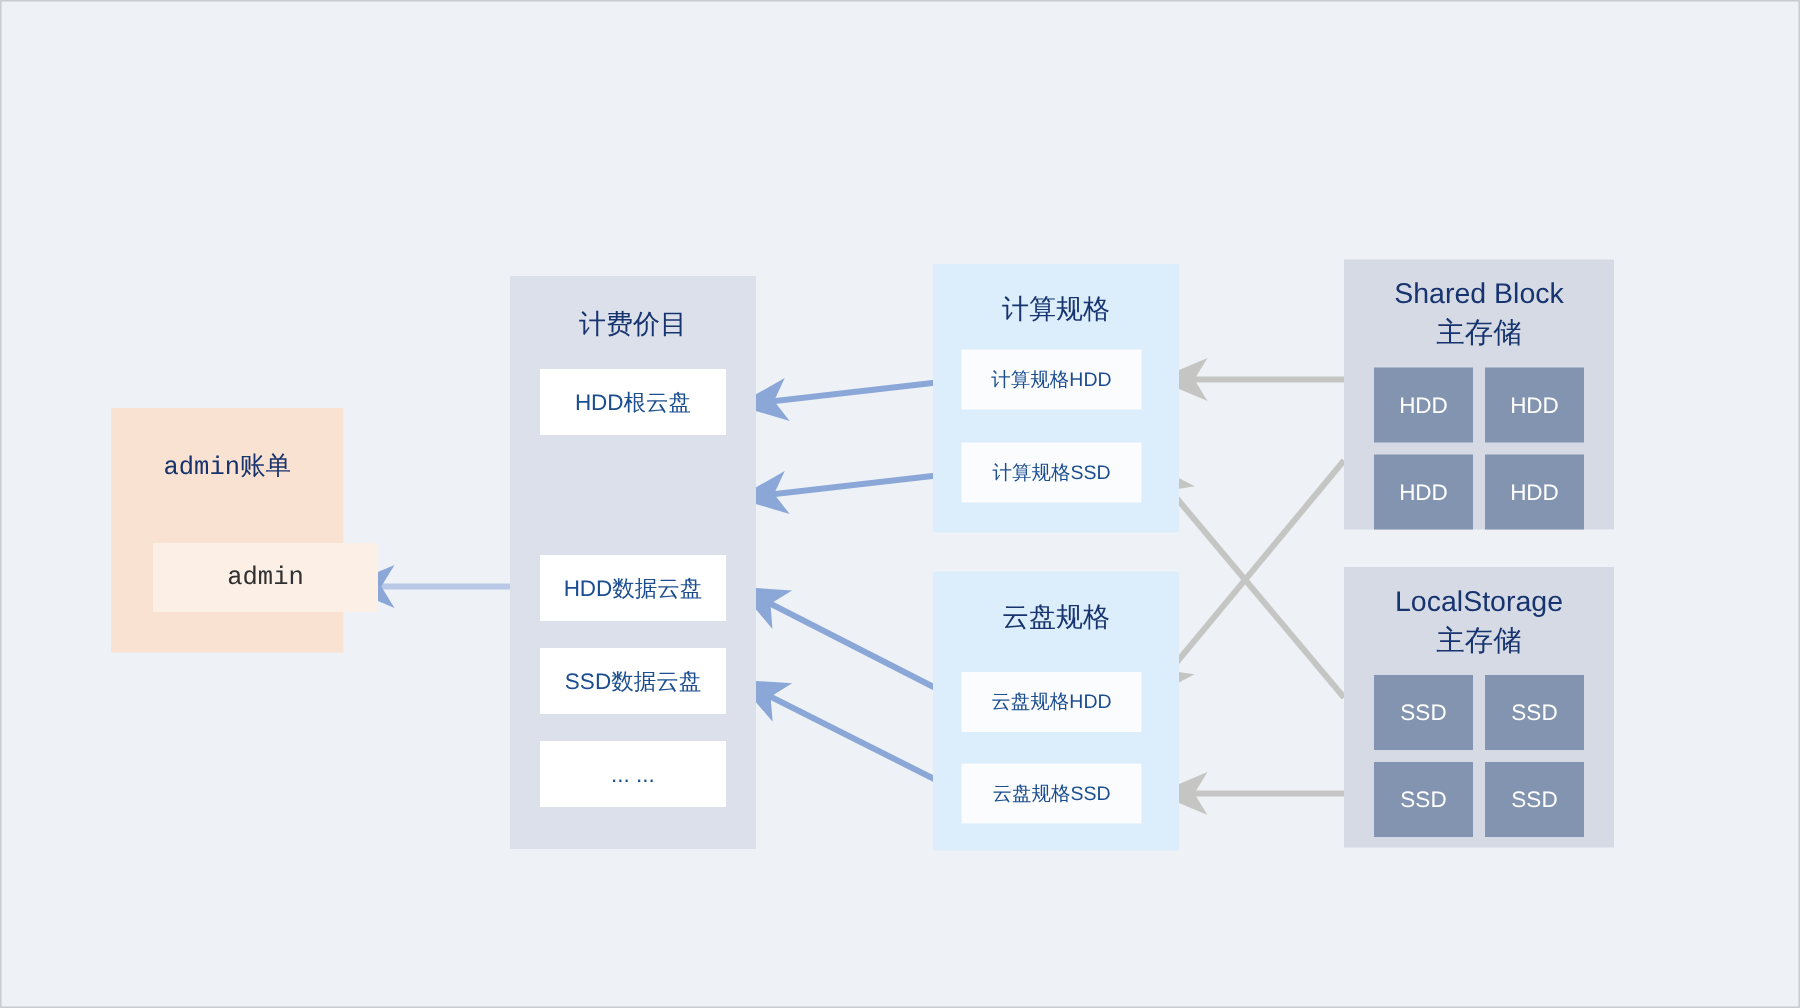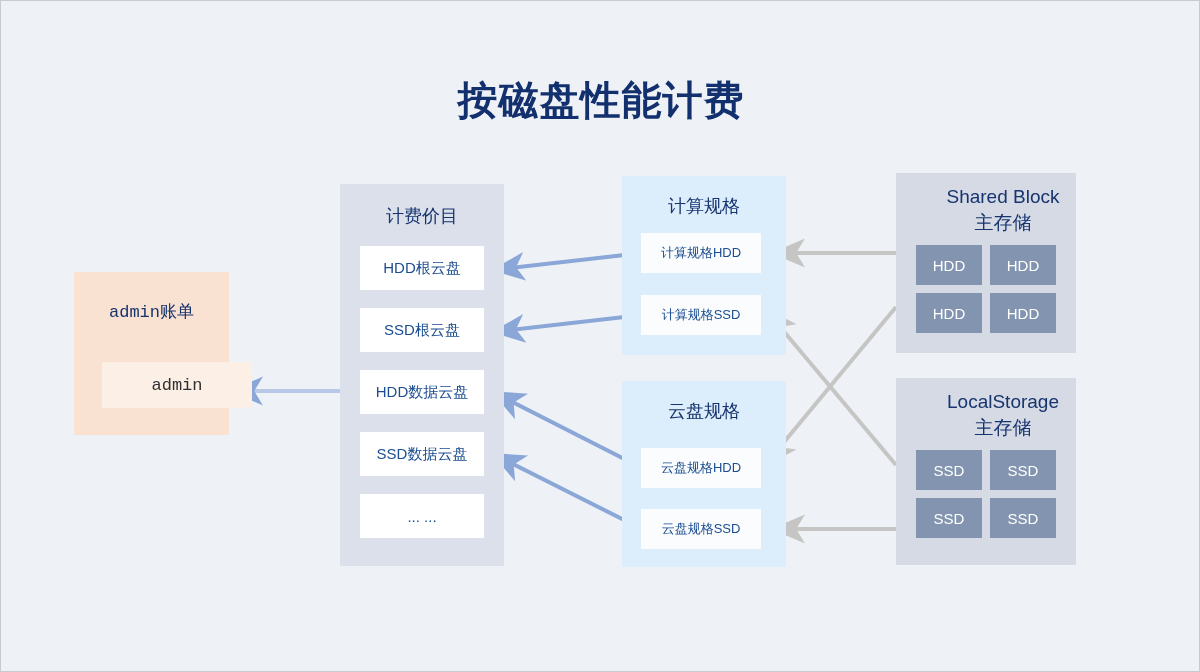--- a/index.html
+++ b/index.html
@@ -104,33 +104,33 @@
     display: flex;
     align-items: center;
     justify-content: center;
     white-space: nowrap;
   }
 
   
   .storage-panel { background: #d5dae4; }
   #shared-block-panel { left: 895px; top: 172px; width: 180px; height: 180px; }
   #local-storage-panel { left: 895px; top: 377px; width: 180px; height: 187px; }
-  .storage-panel .panel-title { top: 12px; margin-left: 17px; }
+  .storage-panel .panel-title { top: 12px; }
   .storage-grid {
     position: absolute;
     left: 20px;
     top: 72px;
     width: 140px;
     display: flex;
     flex-wrap: wrap;
     gap: 8px 8px;
   }
   .disk-box {
     width: 66px;
-    height: 40px;
+    height: 50px;
     background: #8294b0;
     color: #ffffff;
     font-size: 15px;
     display: flex;
     align-items: center;
     justify-content: center;
   }
 
   
   #arrow-layer {
@@ -138,21 +138,20 @@
     left: 0; top: 0;
     width: 1200px; height: 672px;
     pointer-events: none;
   }
 </style>
 </head>
 <body>
 
 <div id="canvas">
 
-  <div id="diagram-title">按磁盘性能计费</div>
 
   <svg id="arrow-layer" viewBox="0 0 1200 672" width="1200" height="672">
     <defs>
       <marker id="blue-head" markerWidth="9" markerHeight="8" refX="8" refY="4" orient="auto" markerUnits="strokeWidth">
         <path d="M0,0.4 L8.5,4 L0,7.6 L2.2,4 Z" fill="#8aa7d8"></path>
       </marker>
       <marker id="gray-head" markerWidth="9" markerHeight="8" refX="8" refY="4" orient="auto" markerUnits="strokeWidth">
         <path d="M0,0.4 L8.5,4 L0,7.6 L2.2,4 Z" fill="#c5c5c3"></path>
       </marker>
     </defs>
@@ -177,21 +176,20 @@
   </svg>
 
   <div class="panel" id="admin-panel">
     <div class="panel-title">admin账单</div>
     <div id="admin-box">admin</div>
   </div>
 
   <div class="panel" id="billing-panel">
     <div class="panel-title">计费价目</div>
     <div class="billing-item" style="top:62px">HDD根云盘</div>
-    <div class="billing-item" style="top:124px">SSD根云盘</div>
     <div class="billing-item" style="top:248px">SSD数据云盘</div>
     <div class="billing-item" style="top:186px">HDD数据云盘</div>
     <div class="billing-item" style="top:310px">... ...</div>
   </div>
 
   <div class="panel spec-panel" id="compute-spec-panel">
     <div class="panel-title">计算规格</div>
     <div class="spec-item" style="top:57px">计算规格HDD</div>
     <div class="spec-item" style="top:119px">计算规格SSD</div>
   </div>

